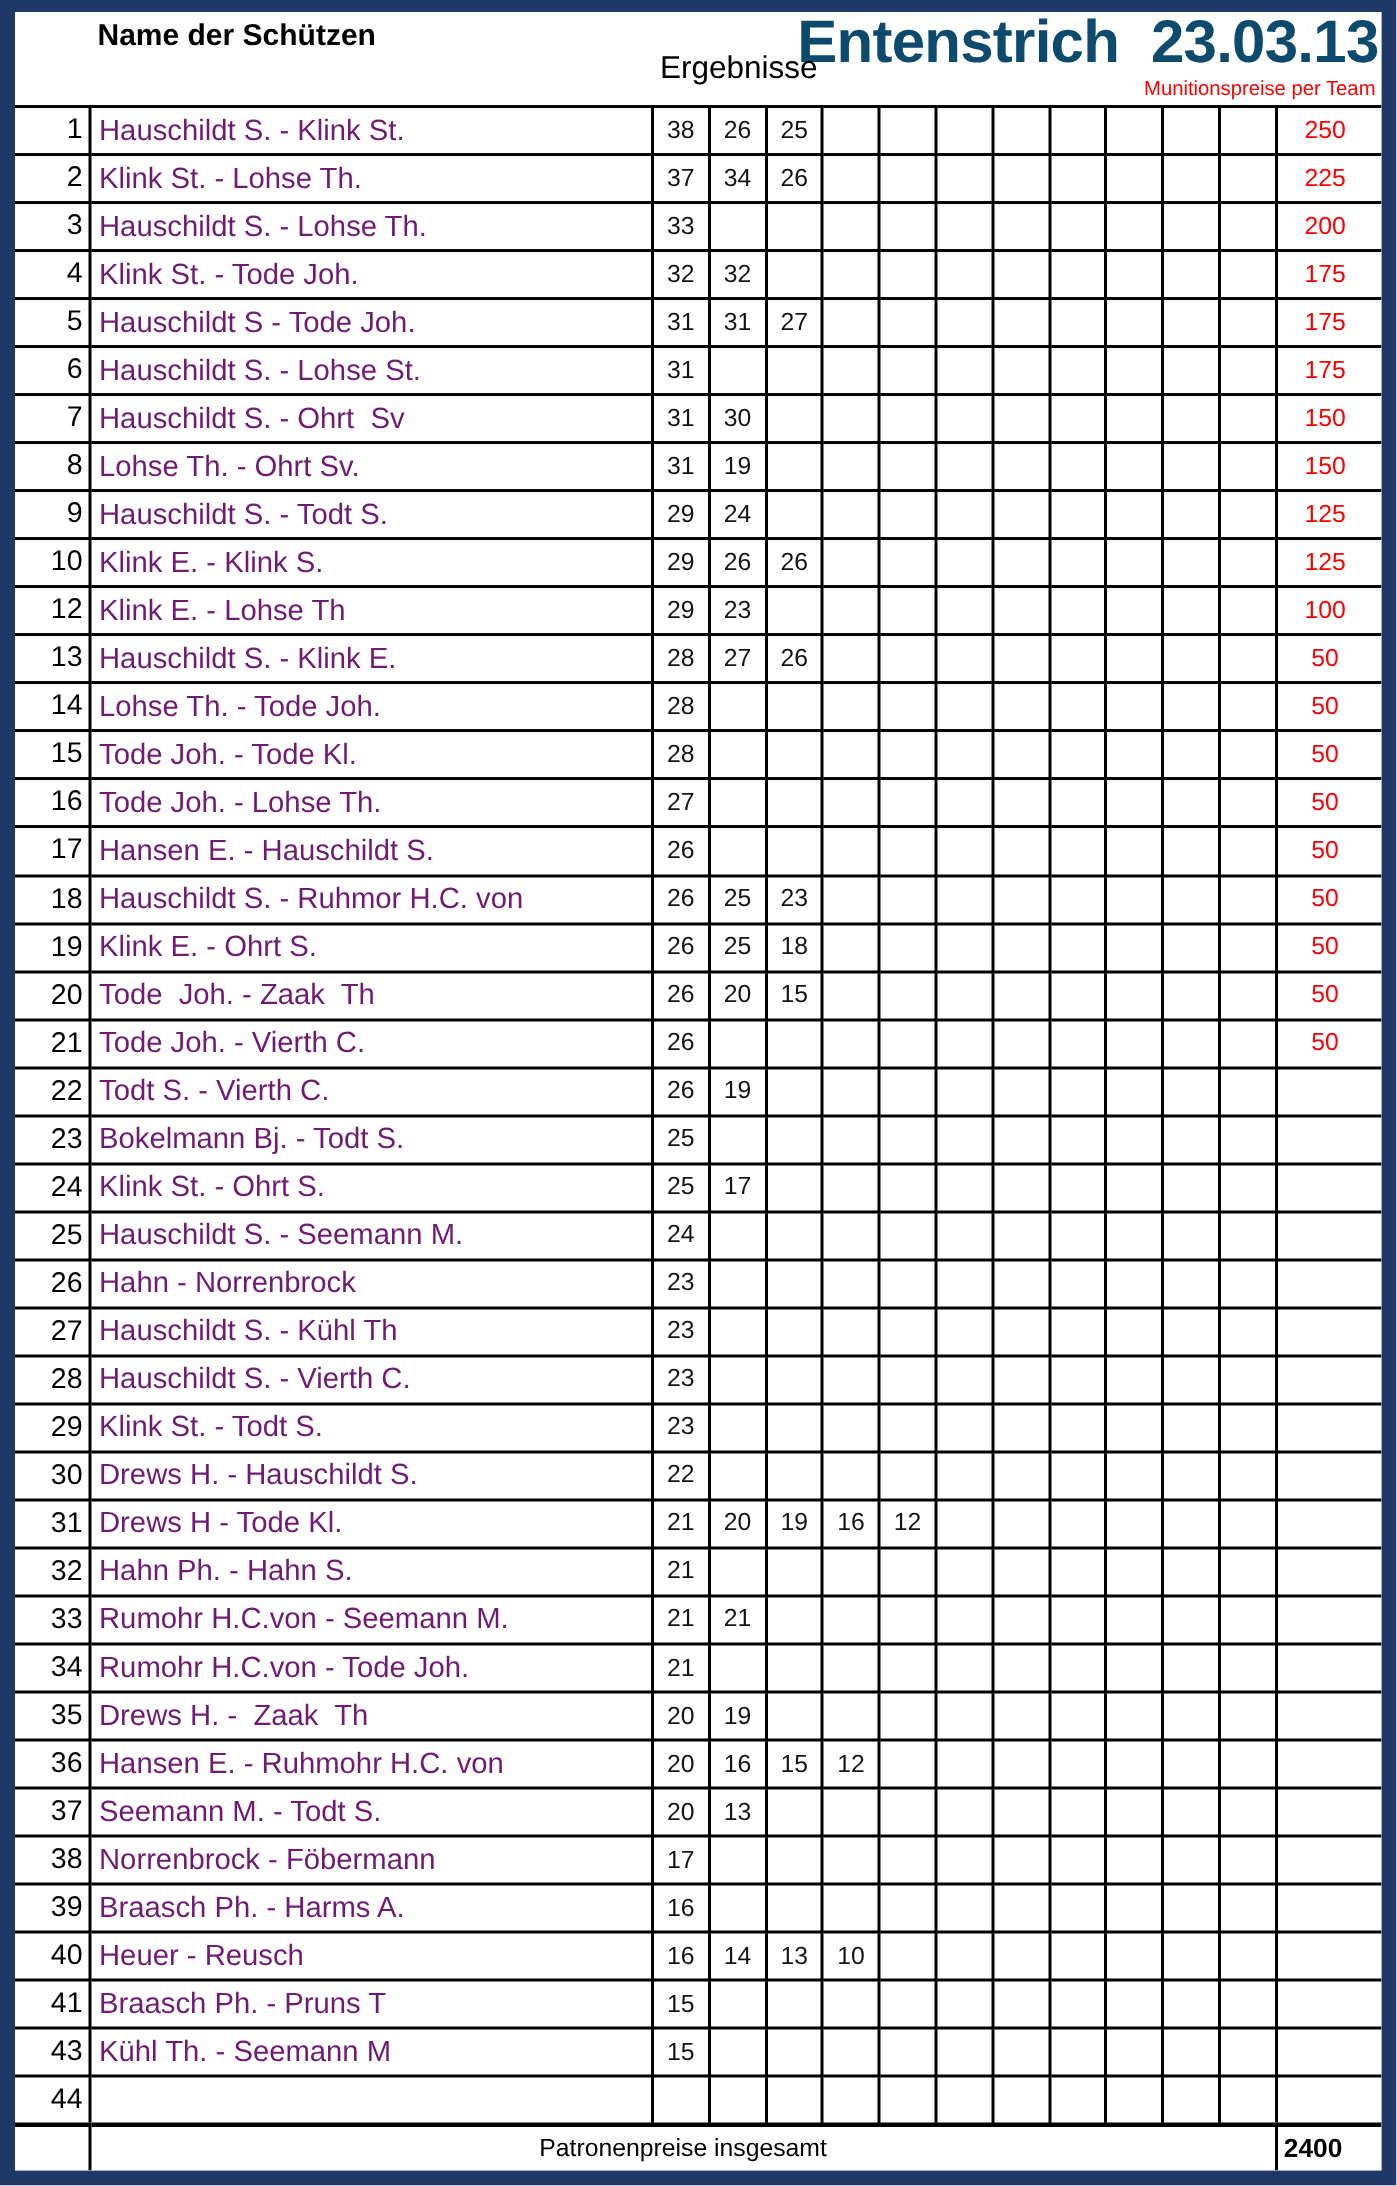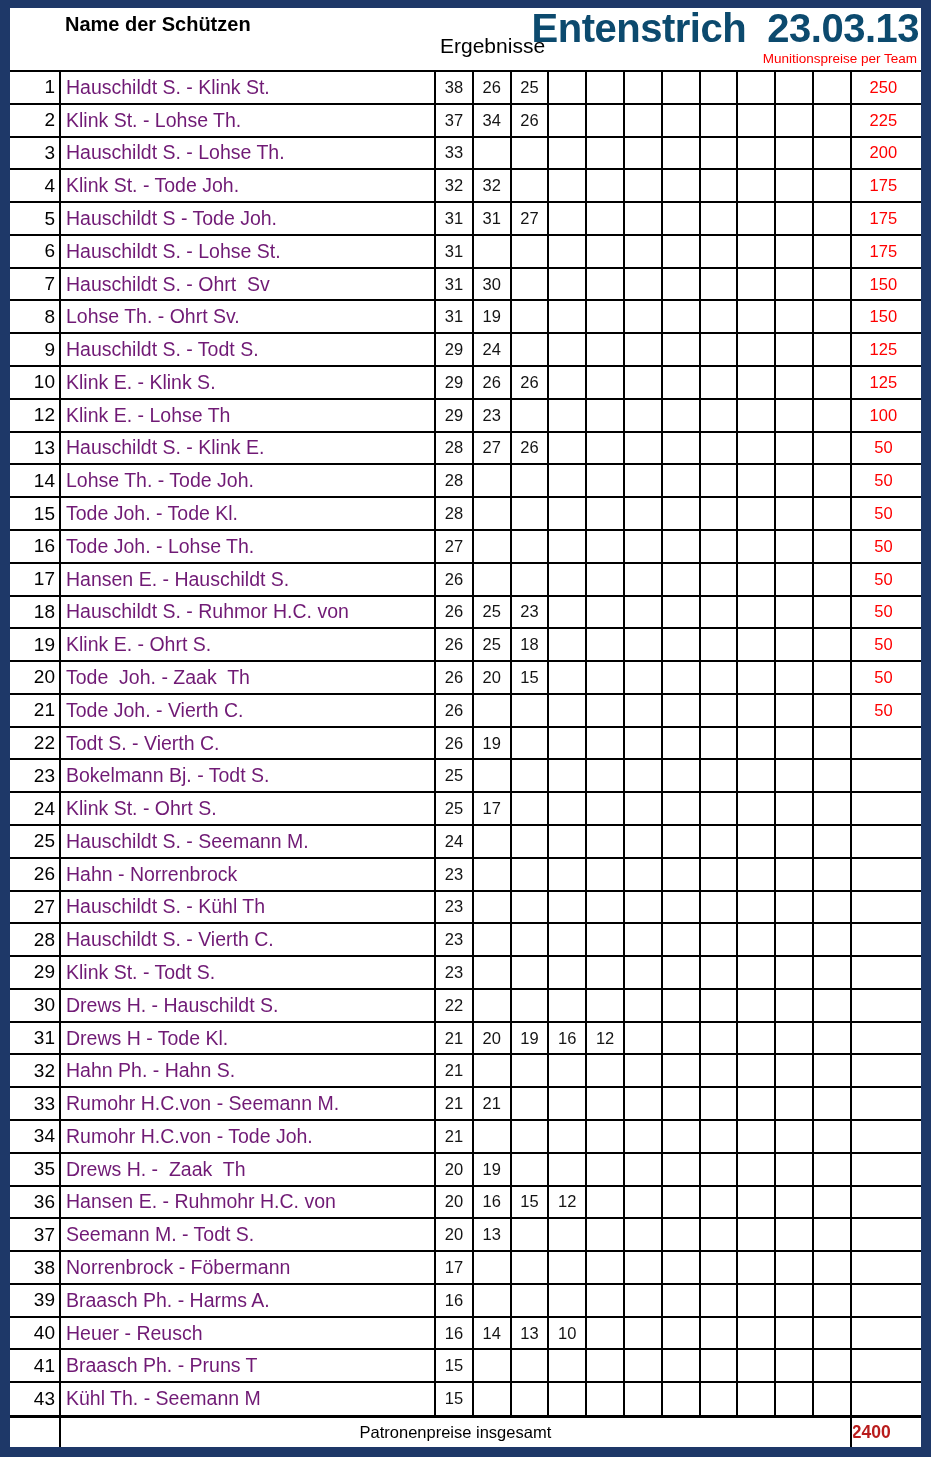--- a/index.html
+++ b/index.html
@@ -47,22 +47,22 @@
   }
   td.score {
     text-align:center; font-size:16.5px; color:#141414;
   }
   td.price {
     text-align:center; padding-right:6px; font-size:16.5px; color:#fe0000;
   }
   tr.total-row td { border-top:3px solid #000; height:31px; }
   td.total-label { text-align:center; font-size:16.5px; color:#000; }
   td.total-value {
-    text-align:left; padding-right:22px;
-    font-size:17.5px; font-weight:bold; color:#b91c1c;
+    text-align:center; padding-right:22px;
+    font-size:17.5px; font-weight:bold; color:#000000;
   }
 </style>
 </head>
 <body>
 
 <div class="sheet">
 
   <div class="header">
     <div class="name-title">Name der Schützen</div>
     <div class="event-title">Entenstrich  23.03.13</div>
@@ -737,20 +737,36 @@
       <td class="score"></td>
       <td class="score"></td>
       <td class="score"></td>
       <td class="score"></td>
       <td class="score"></td>
       <td class="score"></td>
       <td class="score"></td>
       <td class="score"></td>
       <td class="price"></td>
     </tr>
+        <tr>
+      <td class="rownum">44</td>
+      <td class="name"></td>
+      <td class="score"></td>
+      <td class="score"></td>
+      <td class="score"></td>
+      <td class="score"></td>
+      <td class="score"></td>
+      <td class="score"></td>
+      <td class="score"></td>
+      <td class="score"></td>
+      <td class="score"></td>
+      <td class="score"></td>
+      <td class="score"></td>
+      <td class="price"></td>
+    </tr>
         <tr class="total-row">
           <td></td>
           <td class="total-label" colspan="12">Patronenpreise insgesamt</td>
           <td class="total-value">2400</td>
         </tr>
       </tbody>
   </table>
 
 </div>
 

